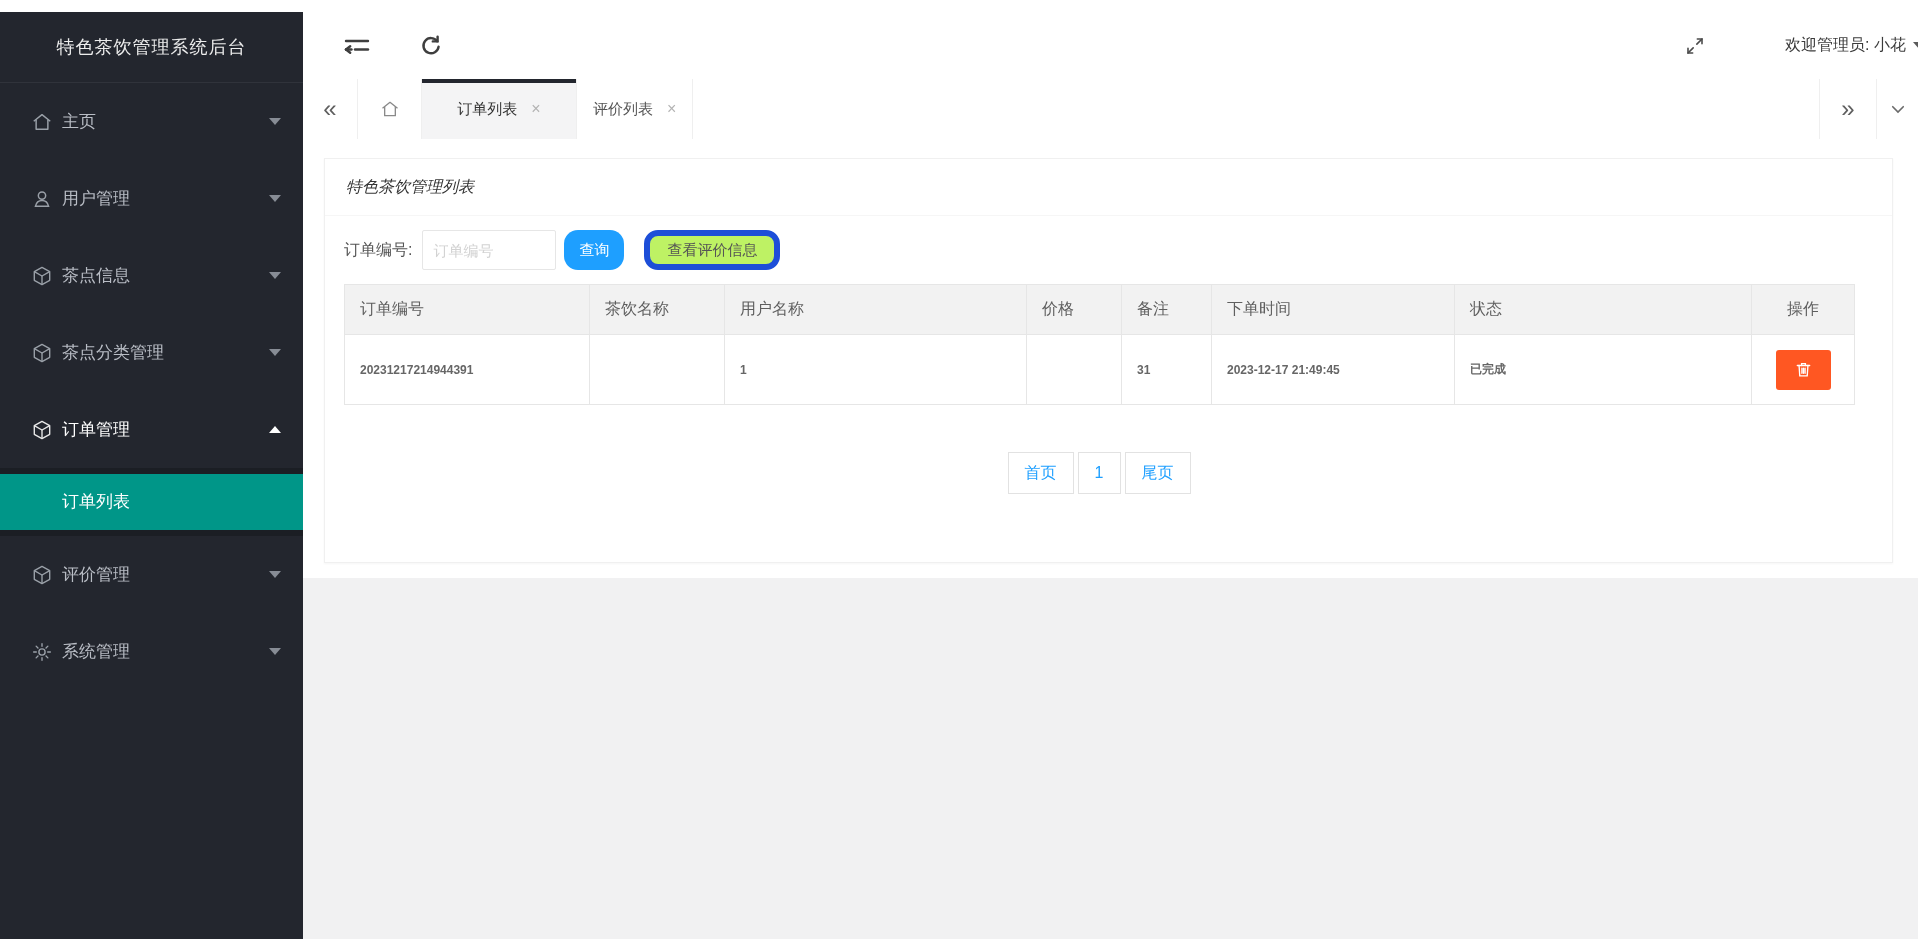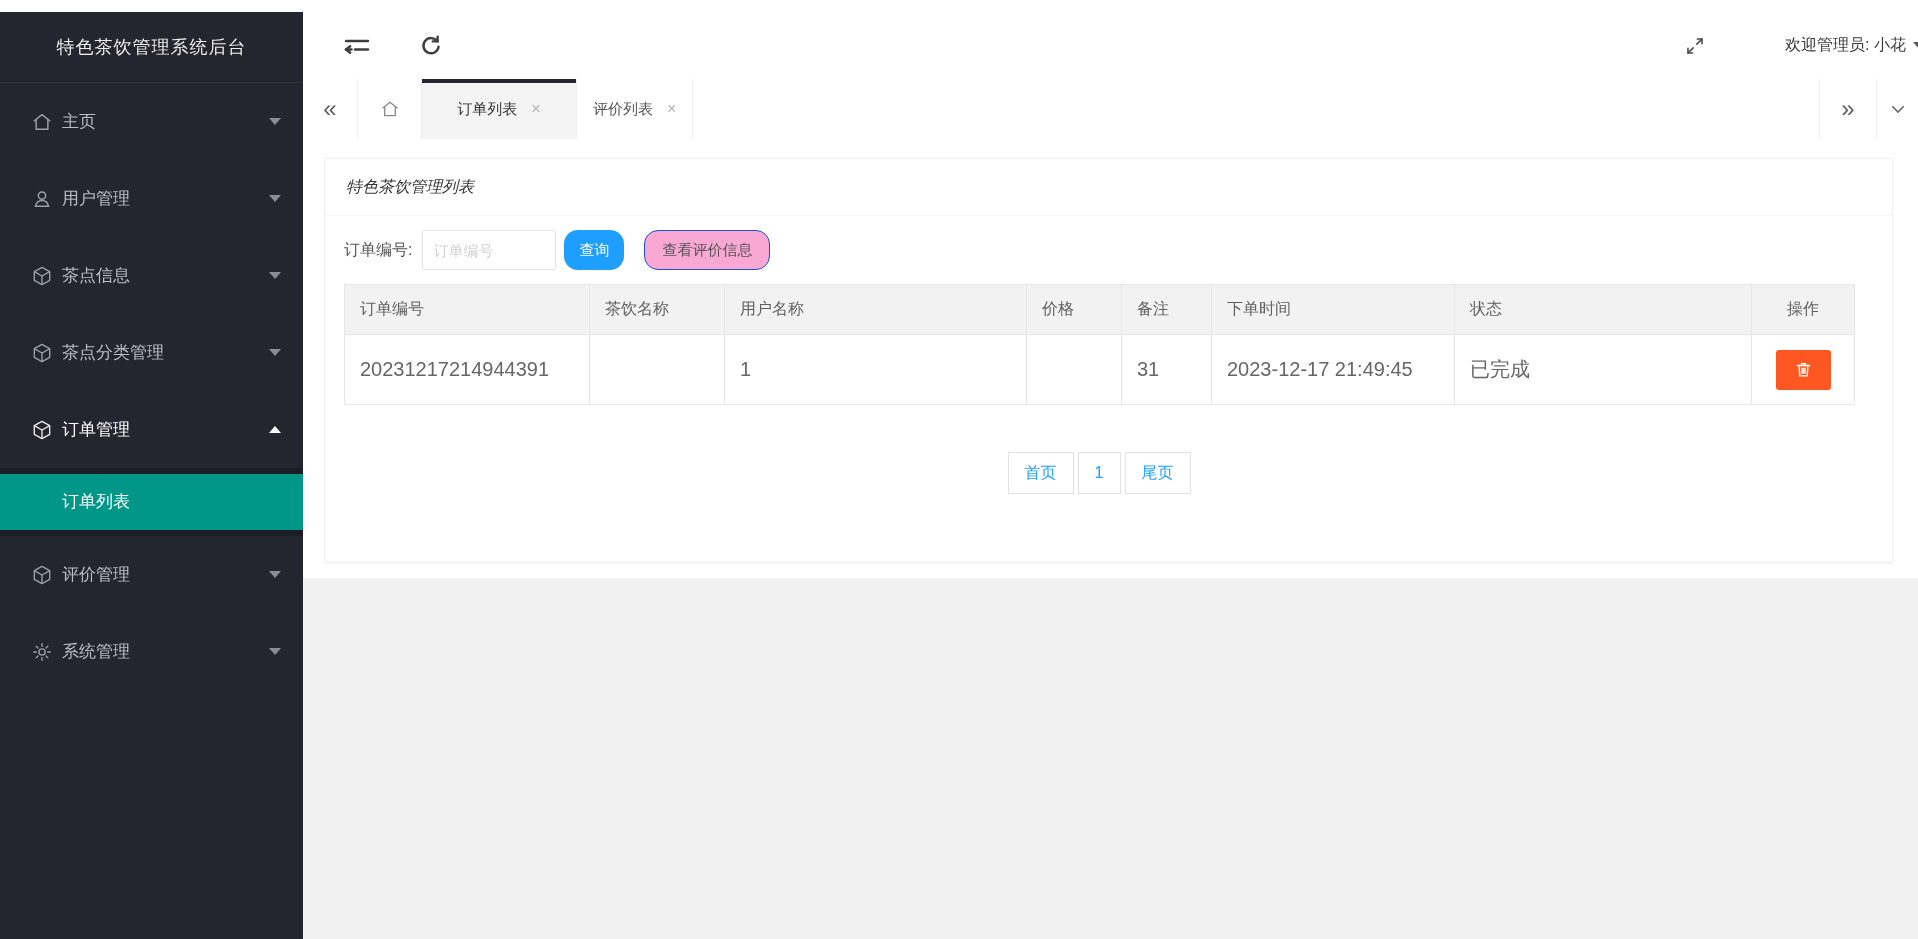--- a/index.html
+++ b/index.html
@@ -58,26 +58,26 @@
   .card-header{height:56px;line-height:56px;padding-left:21px;font-size:16px;color:#333;
     border-bottom:1px solid #f6f6f6;font-style:italic;}
   .card-body{padding:13px 0 0 19px;}
   .search-row{display:flex;align-items:center;height:42px;}
   .search-label{font-size:16px;color:#555;margin-right:10px;text-align:center;}
   .search-input{width:112px;height:38px;border:1px solid #e6e6e6;border-radius:2px;
     padding:0 10px;font-size:15px;color:#333;outline:none;}
   .search-input::placeholder{color:#d2d2d2;}
   .btn{display:flex;align-items:center;justify-content:center;border-radius:14px;font-size:15px;cursor:pointer;box-sizing:border-box;}
   .btn-query{width:60px;height:40px;background:#1e9fff;color:#fff;border:none;margin-left:8px;}
-  .btn-review{height:40px;padding:0 17px;background:#f9a8d4;border:1px solid #1d4ed8;color:#555;margin-left:20px;}
+  .btn-review{height:40px;padding:0 17px;background:#bef264;border:6px solid #1d4ed8;color:#555;margin-left:20px;}
   
   table.grid{margin-top:13px;border-collapse:collapse;table-layout:fixed;width:1510px;}
   .grid th{background:#f2f2f2;height:49px;font-weight:normal;font-size:16px;color:#5f5f5f;
     text-align:left;padding:0 0 0 15px;border:1px solid #e6e6e6;}
-  .grid td{height:69px;font-size:20px;color:#666;padding:0 0 0 15px;border:1px solid #e6e6e6;background:#fff;}
+  .grid td{height:69px;font-size:12px;color:#666;padding:0 0 0 15px;border:1px solid #e6e6e6;background:#fff;font-weight:bold;}
   .grid th.center,.grid td.center{text-align:center;padding:0;}
   .status-done{color:#009b00;}
   .btn-delete{width:55px;height:40px;background:#ff5722;border:none;border-radius:3px;
     display:inline-flex;align-items:center;justify-content:center;cursor:pointer;}
   
   .pagination{margin-top:47px;width:1510px;display:flex;justify-content:center;gap:4px;}
   .page-btn{height:42px;min-width:41px;padding:0 16px;border:1px solid #e2e2e2;border-radius:0;
     background:#fff;color:#1e9fff;font-size:16px;display:flex;align-items:center;justify-content:center;
     cursor:pointer;box-sizing:border-box;}
   .page-btn.num{padding:0;width:43px;}

